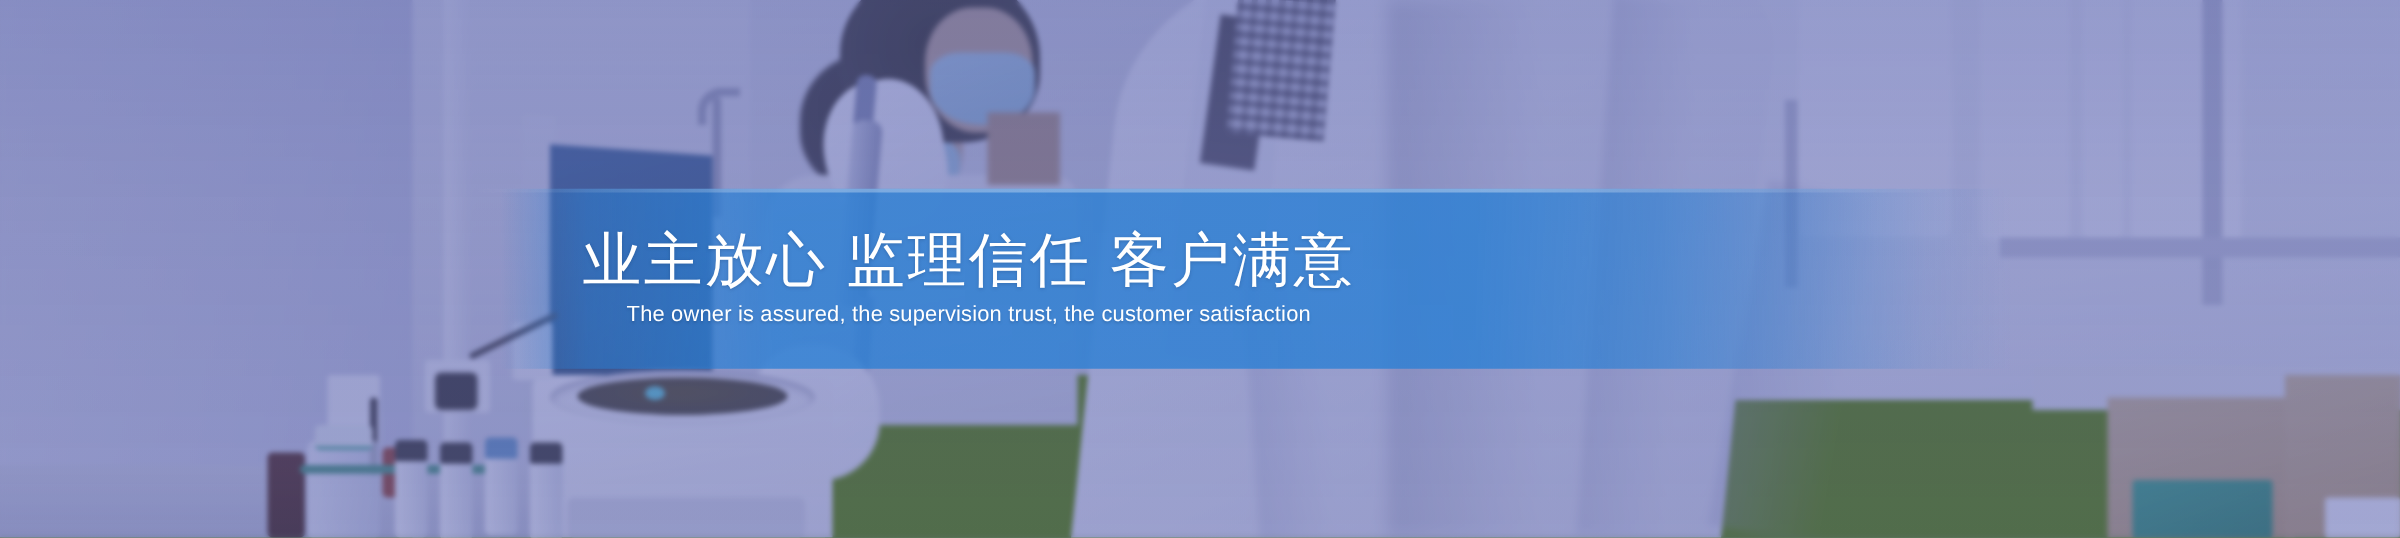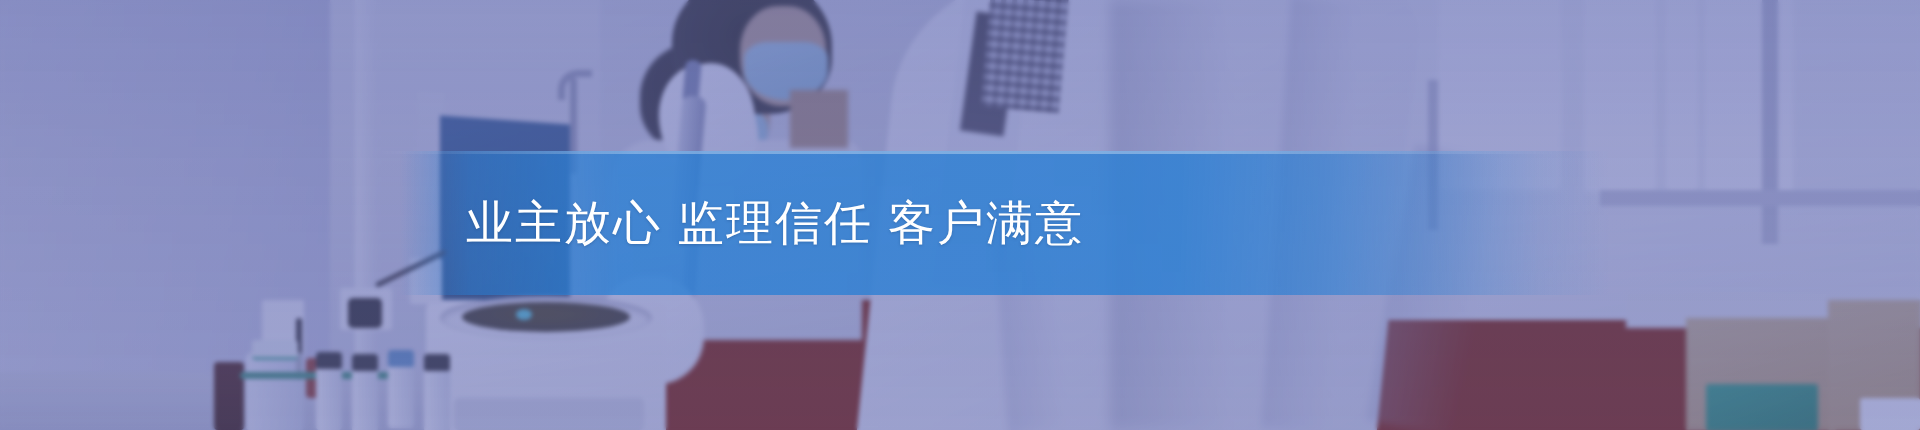--- a/index.html
+++ b/index.html
@@ -7,21 +7,21 @@
   html,body { width:1920px; height:430px; overflow:hidden; }
   body {
     font-family:"Liberation Sans","DejaVu Sans",sans-serif;
     background:#8089c4;
   }
 
   #banner {
     position:relative;
     width:1920px; height:430px;
     overflow:hidden;
-    background:#7f1d1d;
+    background:#4d7c0f;
   }
 
   
   .photo { position:absolute; inset:0; overflow:hidden; }
 
   
   .wall-left {
     position:absolute; left:0; top:0; width:400px; height:430px;
     background:linear-gradient(100deg,#cfd2e6 0%,#c5c9e2 55%,#b9bedd 100%);
   }
@@ -498,15 +498,16 @@
   </div>
 
   <div class="grade"></div>
   <div class="grade2"></div>
 
   <div class="band"></div>
   <div class="band-top-hi"></div>
 
   <div class="text-wrap">
     <div class="headline">业主放心 监理信任  客户满意</div>
+    <div class="subtitle">The owner is assured, the supervision trust, the customer satisfaction</div>
   </div>
 
 </div>
 
 </body></html>

